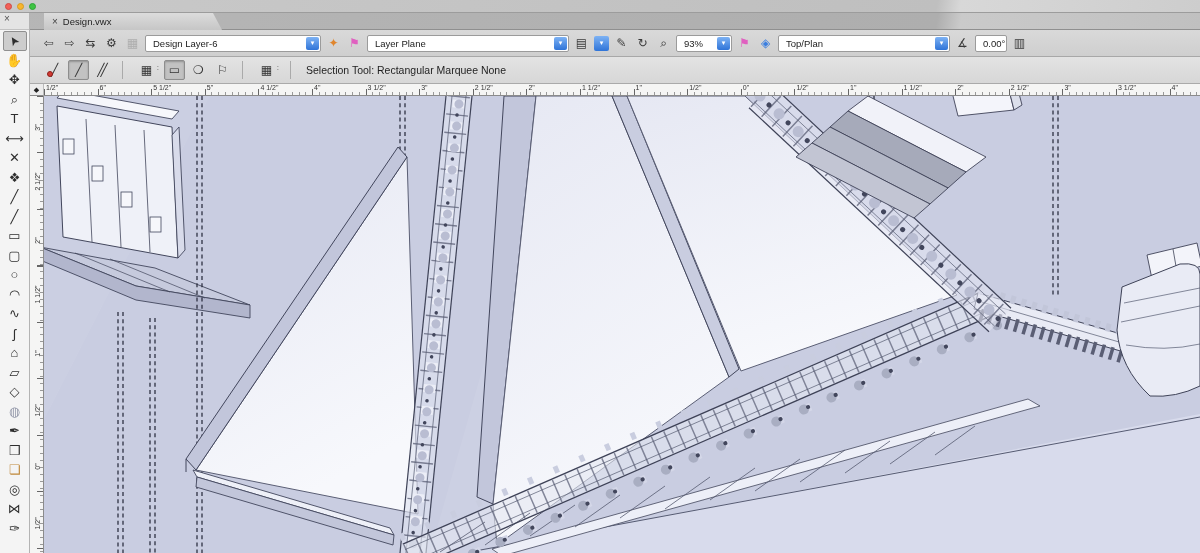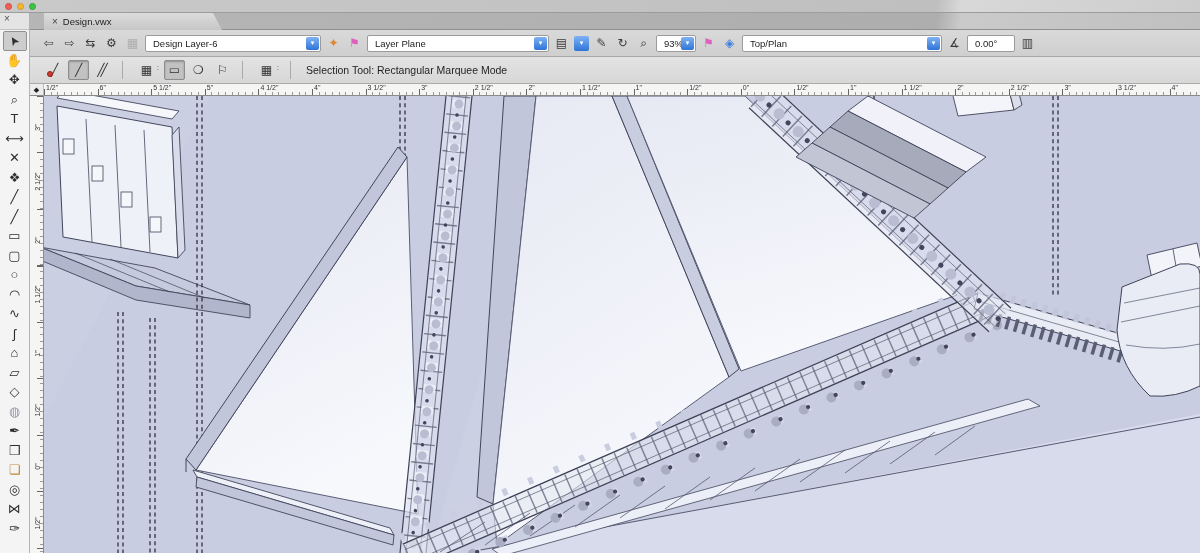--- a/index.html
+++ b/index.html
@@ -100,41 +100,41 @@
   <span class="tbi">⇨</span>
   <span class="tbi">⇆</span>
   <span class="tbi">⚙</span>
   <span class="tbi faded">▦</span>
   <div class="field" style="width:176px">
     <span>Design Layer-6</span>
     <span class="combo">▾</span>
   </div>
   <span class="tbi orange">✦</span>
   <span class="tbi pink">⚑</span>
-  <div class="field" style="width:182px">
+  <div class="field" style="width:202px">
     <span>Layer Plane</span>
     <span class="combo">▾</span>
   </div>
   <span class="tbi">▤</span>
   <span class="small-combo">▾</span>
   <span class="tbi">✎</span>
   <span class="tbi">↻</span>
   <span class="tbi">⌕</span>
-  <div class="field" style="width:40px">
+  <div class="field" style="width:56px">
     <span>93%</span>
     <span class="combo">▾</span>
   </div>
   <span class="tbi pink">⚑</span>
   <span class="tbi blue">◈</span>
-  <div class="field" style="width:200px">
+  <div class="field" style="width:172px">
     <span>Top/Plan</span>
     <span class="combo">▾</span>
   </div>
   <span class="tbi">∡</span>
-  <div class="field" style="width:48px">
+  <div class="field" style="width:32px">
     <span>0.00°</span>
   </div>
   <span class="tbi">▥</span>
 </div>
 
 <div class="modebar">
   <div class="mbtn">
     <span>╱</span>
     <span class="reddot"></span>
   </div>
@@ -157,21 +157,21 @@
   </div>
   <div class="mbtn">
     <span>⚐</span>
   </div>
   <div class="msep"></div>
   <div class="mbtn mgroup">
     <span>▦</span>
     <span class="dots">:</span>
   </div>
   <div class="msep"></div>
-  <span class="mstatus">Selection Tool: Rectangular Marquee Mode</span>
+  <span class="mstatus">Selection Tool: Rectangular Marquee None</span>
 </div>
 
 <div class="corner">◆</div>
 <div class="hruler" id="hruler">
     <span style="left: 2px;">1/2"</span>
     <span style="left: 55.6px;">6"</span>
     <span style="left: 109.2px;">5 1/2"</span>
     <span style="left: 162.8px;">5"</span>
     <span style="left: 216.4px;">4 1/2"</span>
     <span style="left: 270px;">4"</span>

